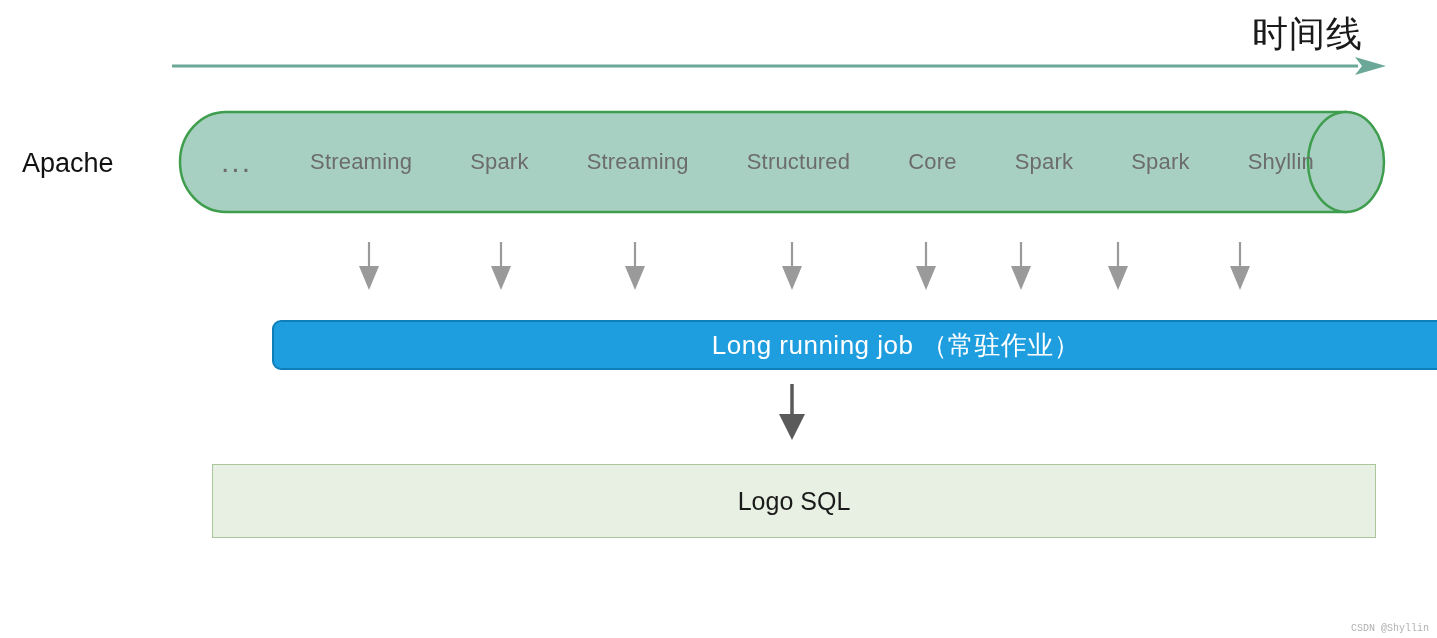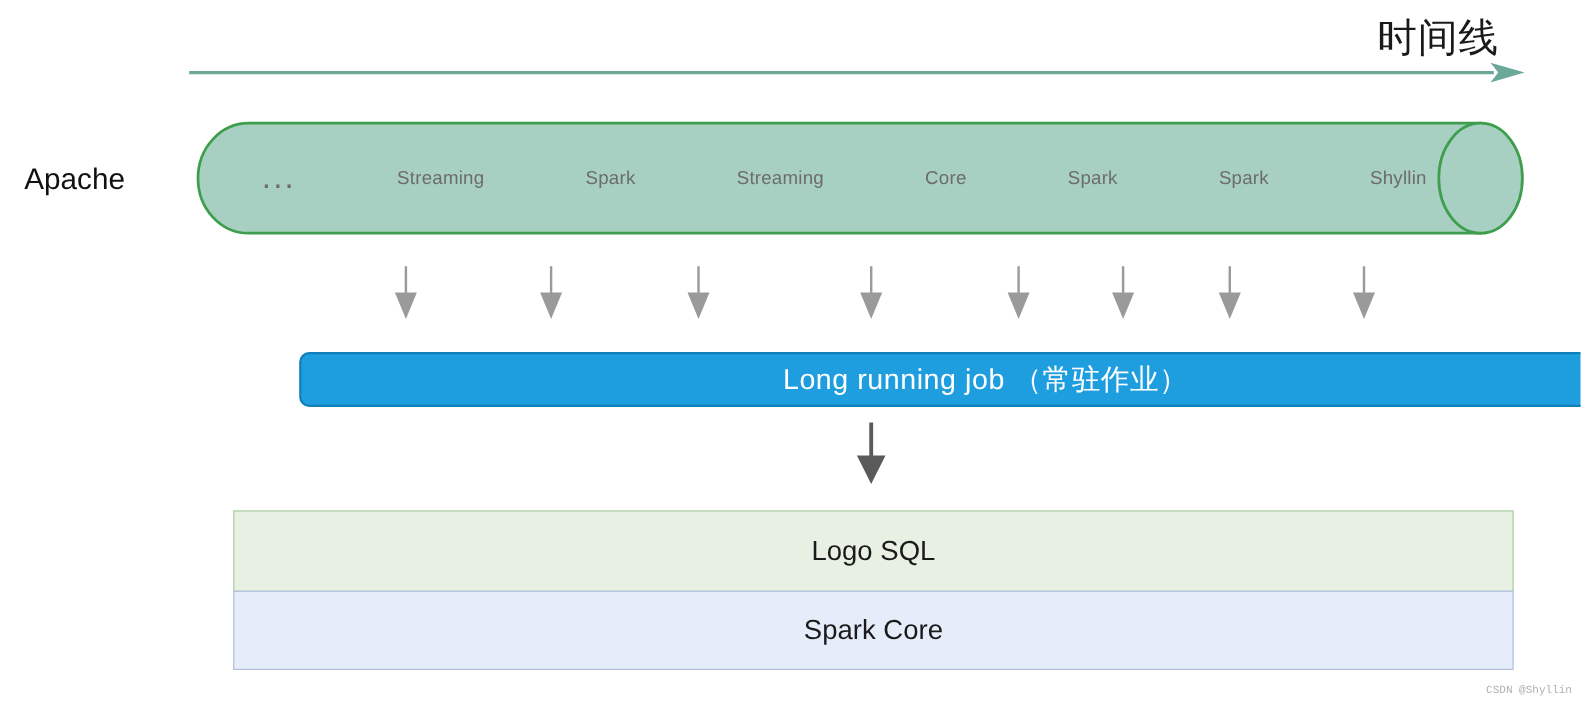--- a/index.html
+++ b/index.html
@@ -64,21 +64,21 @@
     width: 1165px;
     height: 104px;
     display: flex;
     align-items: center;
     justify-content: space-around;
     padding-left: 14px;
     box-sizing: border-box;
     pointer-events: none;
   }
   .cyl-item {
-    font-size: 17px;
+    font-size: 22px;
     color: #6c6c6c;
     white-space: nowrap;
     letter-spacing: 0.2px;
   }
   .cyl-item.dots {
     font-size: 30px;
     letter-spacing: 2px;
   }
 
   
@@ -171,20 +171,21 @@
 
       <path d="M 48 2 L 1168 2 L 1168 102 L 48 102 A 46 50 0 0 1 48 2 Z" fill="#a8d0c2" stroke="#3f9e4d" stroke-width="2.5"></path>
 
       <ellipse cx="1168" cy="52" rx="38" ry="50" fill="#a8d0c2" stroke="#3f9e4d" stroke-width="2.5"></ellipse>
     </svg>
     <div class="cylinder-items">
       <span class="cyl-item dots">...</span>
       <span class="cyl-item">Streaming</span>
       <span class="cyl-item">Spark</span>
       <span class="cyl-item">Streaming</span>
+      <span class="cyl-item">Structured</span>
       <span class="cyl-item">Core</span>
       <span class="cyl-item">Spark</span>
       <span class="cyl-item">Spark</span>
       <span class="cyl-item">Shyllin</span>
     </div>
   </div>
 
   <svg class="arrows-row" width="1437" height="62" viewBox="0 0 1437 62">
     <g id="feed-arrows">
         <line x1="369" y1="4" x2="369" y2="34" stroke="#9a9a9a" stroke-width="2.2"></line>
@@ -211,19 +212,16 @@
   </div>
 
   <svg class="mid-arrow" width="40" height="62" viewBox="0 0 40 62">
     <line x1="20" y1="2" x2="20" y2="38" stroke="#5a5a5a" stroke-width="3.5"></line>
     <polygon points="7,32 33,32 20,58" fill="#5a5a5a"></polygon>
   </svg>
 
   <div class="stack-box stack-sql">
     <span>Logo SQL</span>
   </div>
-  <div class="stack-box stack-core">
-    <span>Spark Core</span>
-  </div>
 
   <div class="watermark">CSDN @Shyllin</div>
 
 </div>
 
 </body></html>

